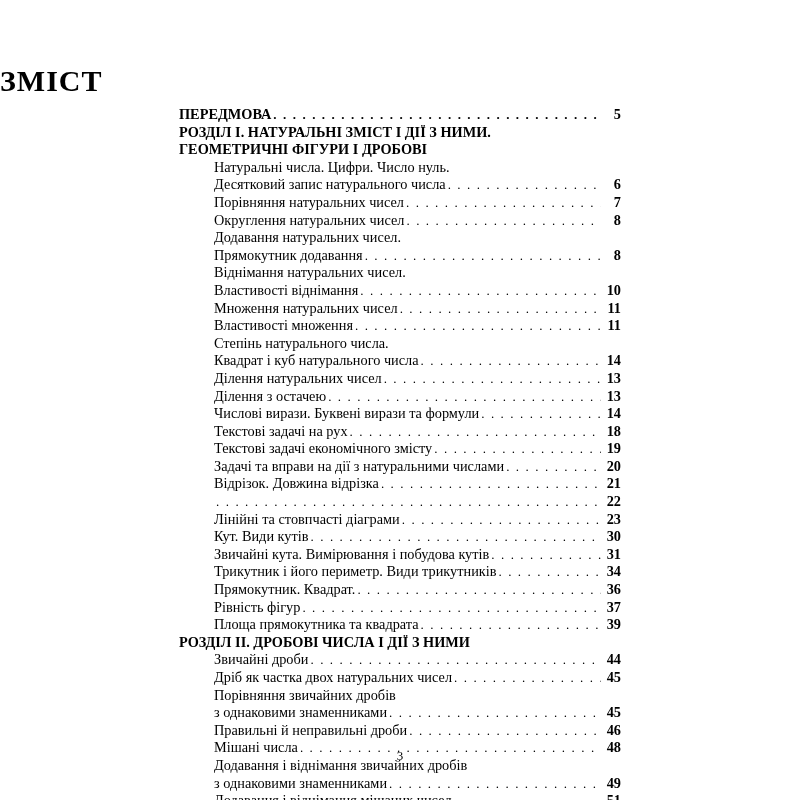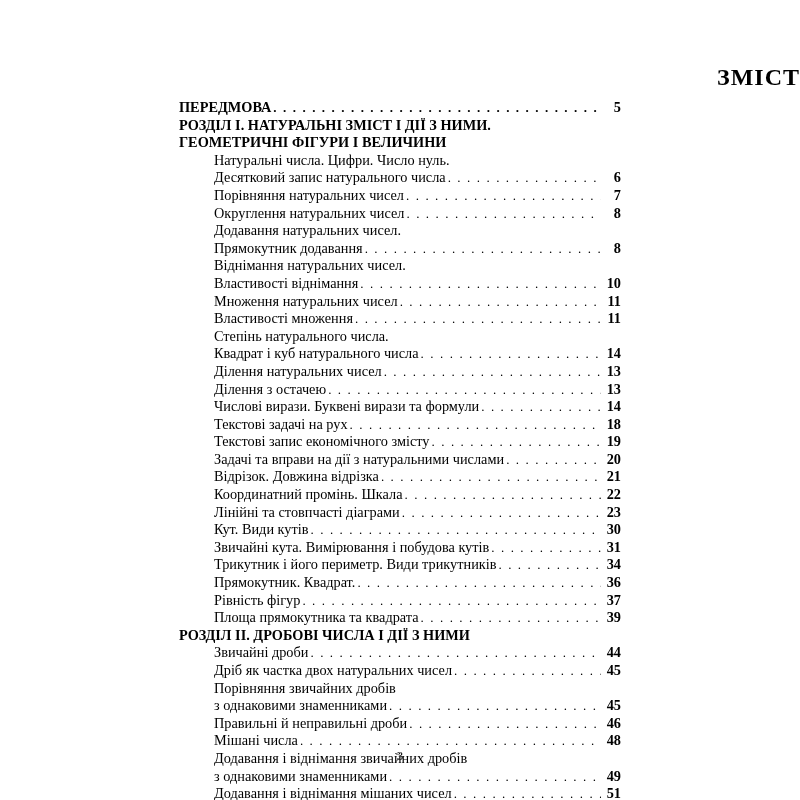--- a/index.html
+++ b/index.html
@@ -15,24 +15,24 @@
     overflow: hidden;
   }
   .page {
     position: relative;
     width: 800px;
     height: 800px;
     box-sizing: border-box;
     padding: 0;
   }
   .toc-title {
-    text-align: right;
+    text-align: left;
     font-family: "Liberation Serif", serif;
     font-weight: bold;
-    font-size: 24px;
+    font-size: 30px;
     letter-spacing: 1px;
     margin: 0;
     padding-top: 64px;
     padding-bottom: 8px;
   }
   .toc-body {
     margin: 0 auto;
     width: 442px;
     padding-left: 0;
   }
@@ -96,21 +96,21 @@
         <span class="label">ПЕРЕДМОВА</span>
         <span class="leader">. . . . . . . . . . . . . . . . . . . . . . . . . . . . . . . . . . . . . . . . . . . . . . . . . . . . . . . . . .</span>
         <span class="pagenum">5</span>
       </div>
       <div class="entry level-0 nodots">
         <span class="label">РОЗДІЛ I. НАТУРАЛЬНІ ЗМІСТ І ДІЇ З НИМИ.</span>
         <span class="leader">. . . . . . . . . . . . . . . . . . . . . . . . . . . . . . . . . . . . . . . . . . . . . . . . . . . . . . . . . .</span>
         <span class="pagenum"></span>
       </div>
       <div class="entry level-0 nodots">
-        <span class="label">ГЕОМЕТРИЧНІ ФІГУРИ І ВЕЛИЧИНИ</span>
+        <span class="label">ГЕОМЕТРИЧНІ ФІГУРИ І ДРОБОВІ</span>
         <span class="leader">. . . . . . . . . . . . . . . . . . . . . . . . . . . . . . . . . . . . . . . . . . . . . . . . . . . . . . . . . .</span>
         <span class="pagenum"></span>
       </div>
       <div class="entry level-1 nodots">
         <span class="label">Натуральні числа. Цифри. Число нуль.</span>
         <span class="leader">. . . . . . . . . . . . . . . . . . . . . . . . . . . . . . . . . . . . . . . . . . . . . . . . . . . . . . . . . .</span>
         <span class="pagenum"></span>
       </div>
       <div class="entry level-2">
         <span class="label">Десятковий запис натурального числа</span>
@@ -181,36 +181,35 @@
         <span class="label">Числові вирази. Буквені вирази та формули</span>
         <span class="leader">. . . . . . . . . . . . . . . . . . . . . . . . . . . . . . . . . . . . . . . . . . . . . . . . . . . . . . . . . .</span>
         <span class="pagenum">14</span>
       </div>
       <div class="entry level-1">
         <span class="label">Текстові задачі на рух</span>
         <span class="leader">. . . . . . . . . . . . . . . . . . . . . . . . . . . . . . . . . . . . . . . . . . . . . . . . . . . . . . . . . .</span>
         <span class="pagenum">18</span>
       </div>
       <div class="entry level-1">
-        <span class="label">Текстові запис економічного змісту</span>
+        <span class="label">Текстові задачі економічного змісту</span>
         <span class="leader">. . . . . . . . . . . . . . . . . . . . . . . . . . . . . . . . . . . . . . . . . . . . . . . . . . . . . . . . . .</span>
         <span class="pagenum">19</span>
       </div>
       <div class="entry level-1">
         <span class="label">Задачі та вправи на дії з натуральними числами</span>
         <span class="leader">. . . . . . . . . . . . . . . . . . . . . . . . . . . . . . . . . . . . . . . . . . . . . . . . . . . . . . . . . .</span>
         <span class="pagenum">20</span>
       </div>
       <div class="entry level-1">
         <span class="label">Відрізок. Довжина відрізка</span>
         <span class="leader">. . . . . . . . . . . . . . . . . . . . . . . . . . . . . . . . . . . . . . . . . . . . . . . . . . . . . . . . . .</span>
         <span class="pagenum">21</span>
       </div>
       <div class="entry level-1">
-        <span class="label">Координатний промінь. Шкала</span>
         <span class="leader">. . . . . . . . . . . . . . . . . . . . . . . . . . . . . . . . . . . . . . . . . . . . . . . . . . . . . . . . . .</span>
         <span class="pagenum">22</span>
       </div>
       <div class="entry level-1">
         <span class="label">Лінійні та стовпчасті діаграми</span>
         <span class="leader">. . . . . . . . . . . . . . . . . . . . . . . . . . . . . . . . . . . . . . . . . . . . . . . . . . . . . . . . . .</span>
         <span class="pagenum">23</span>
       </div>
       <div class="entry level-1">
         <span class="label">Кут. Види кутів</span>

